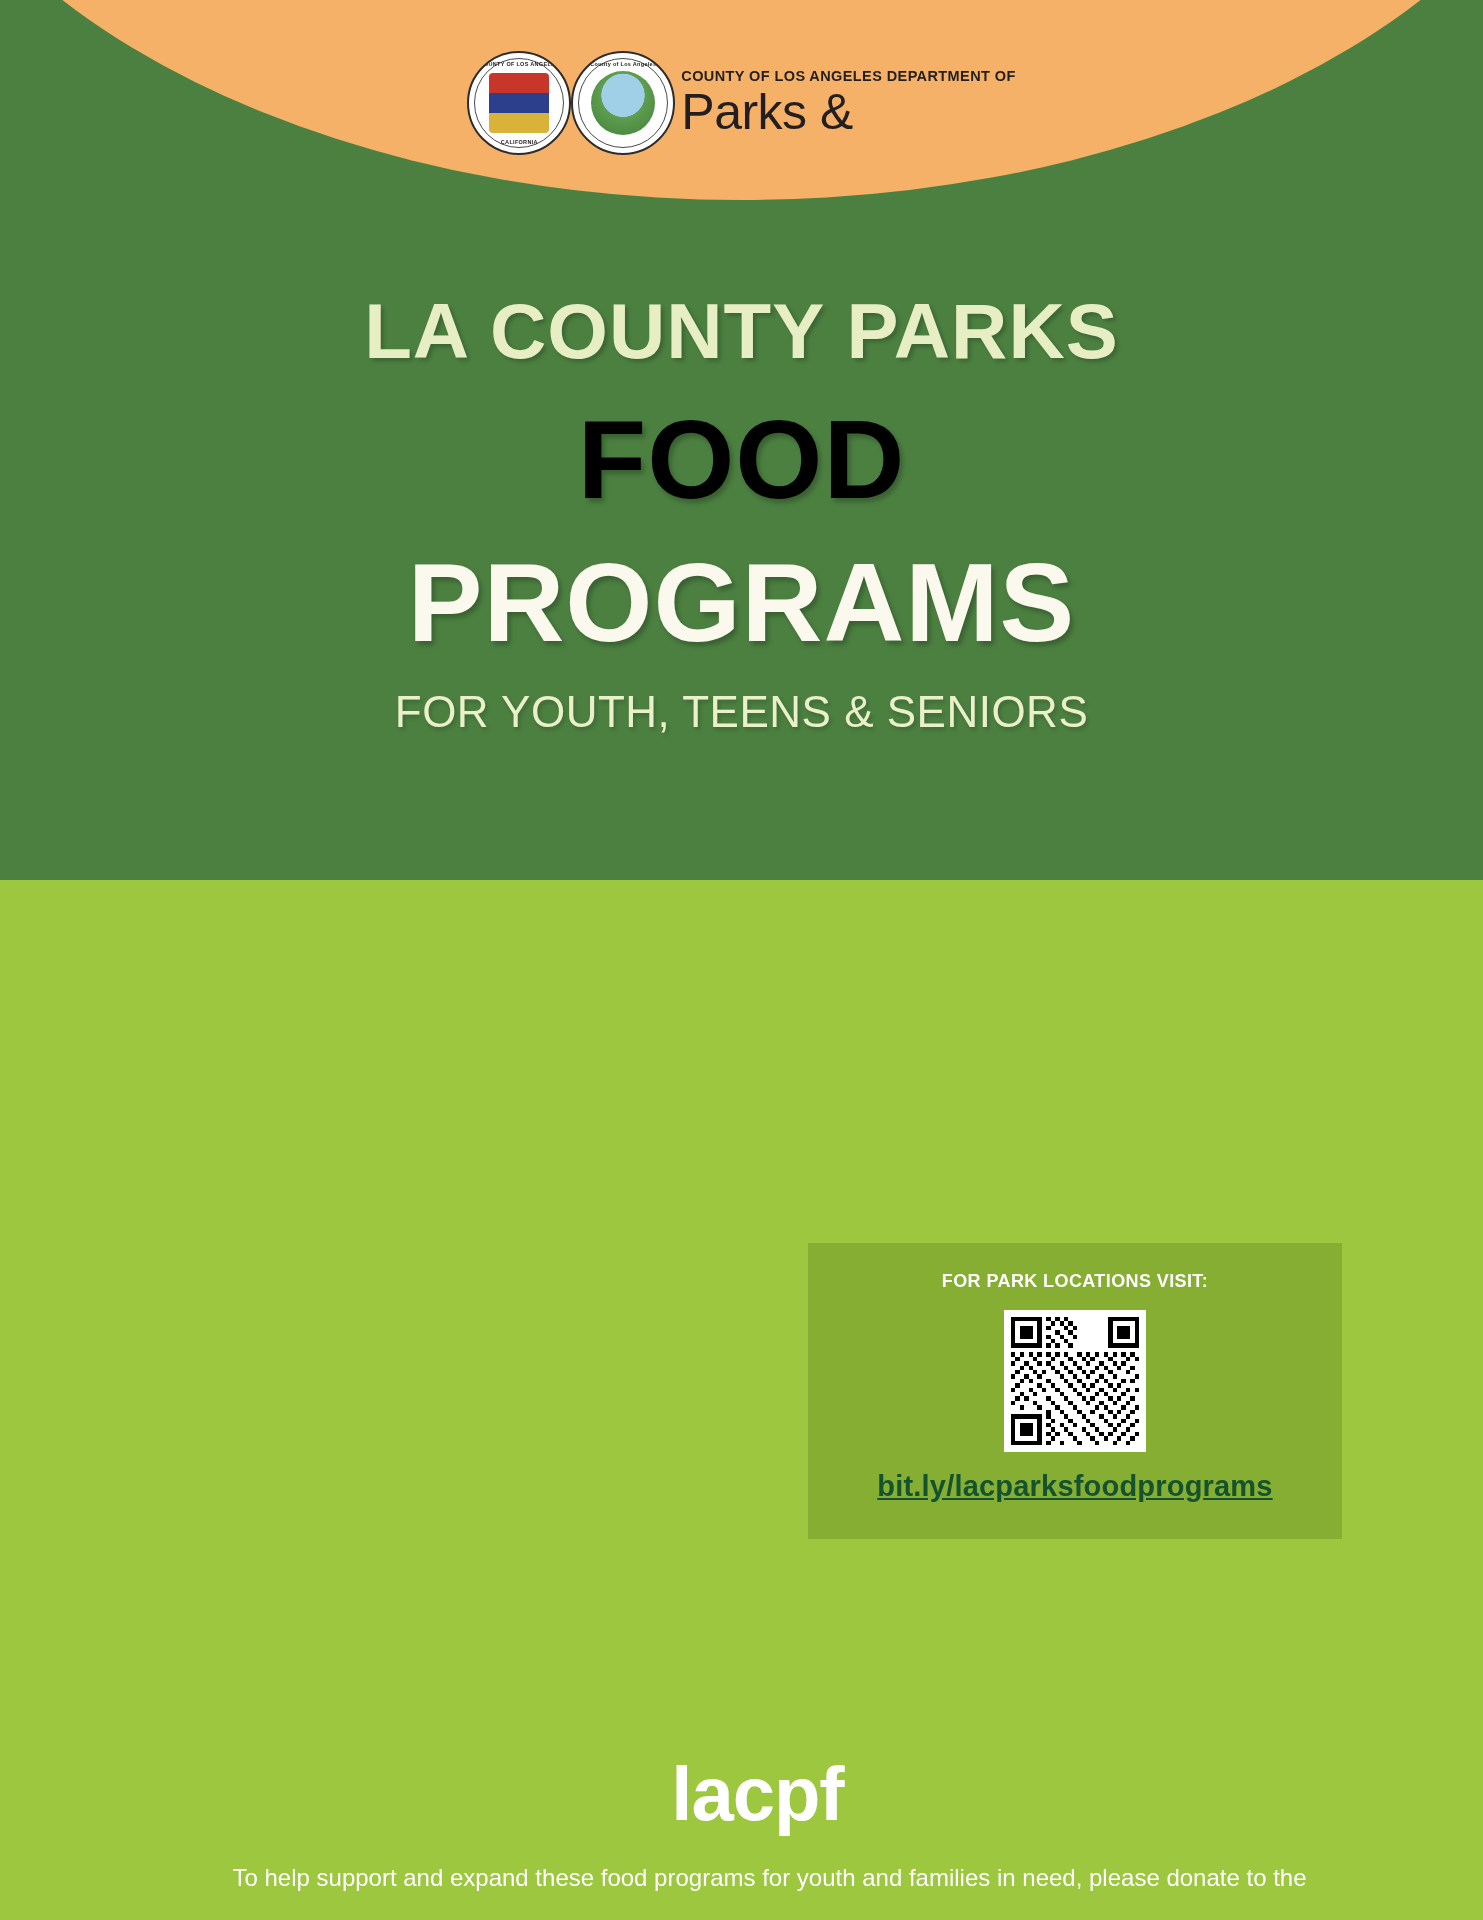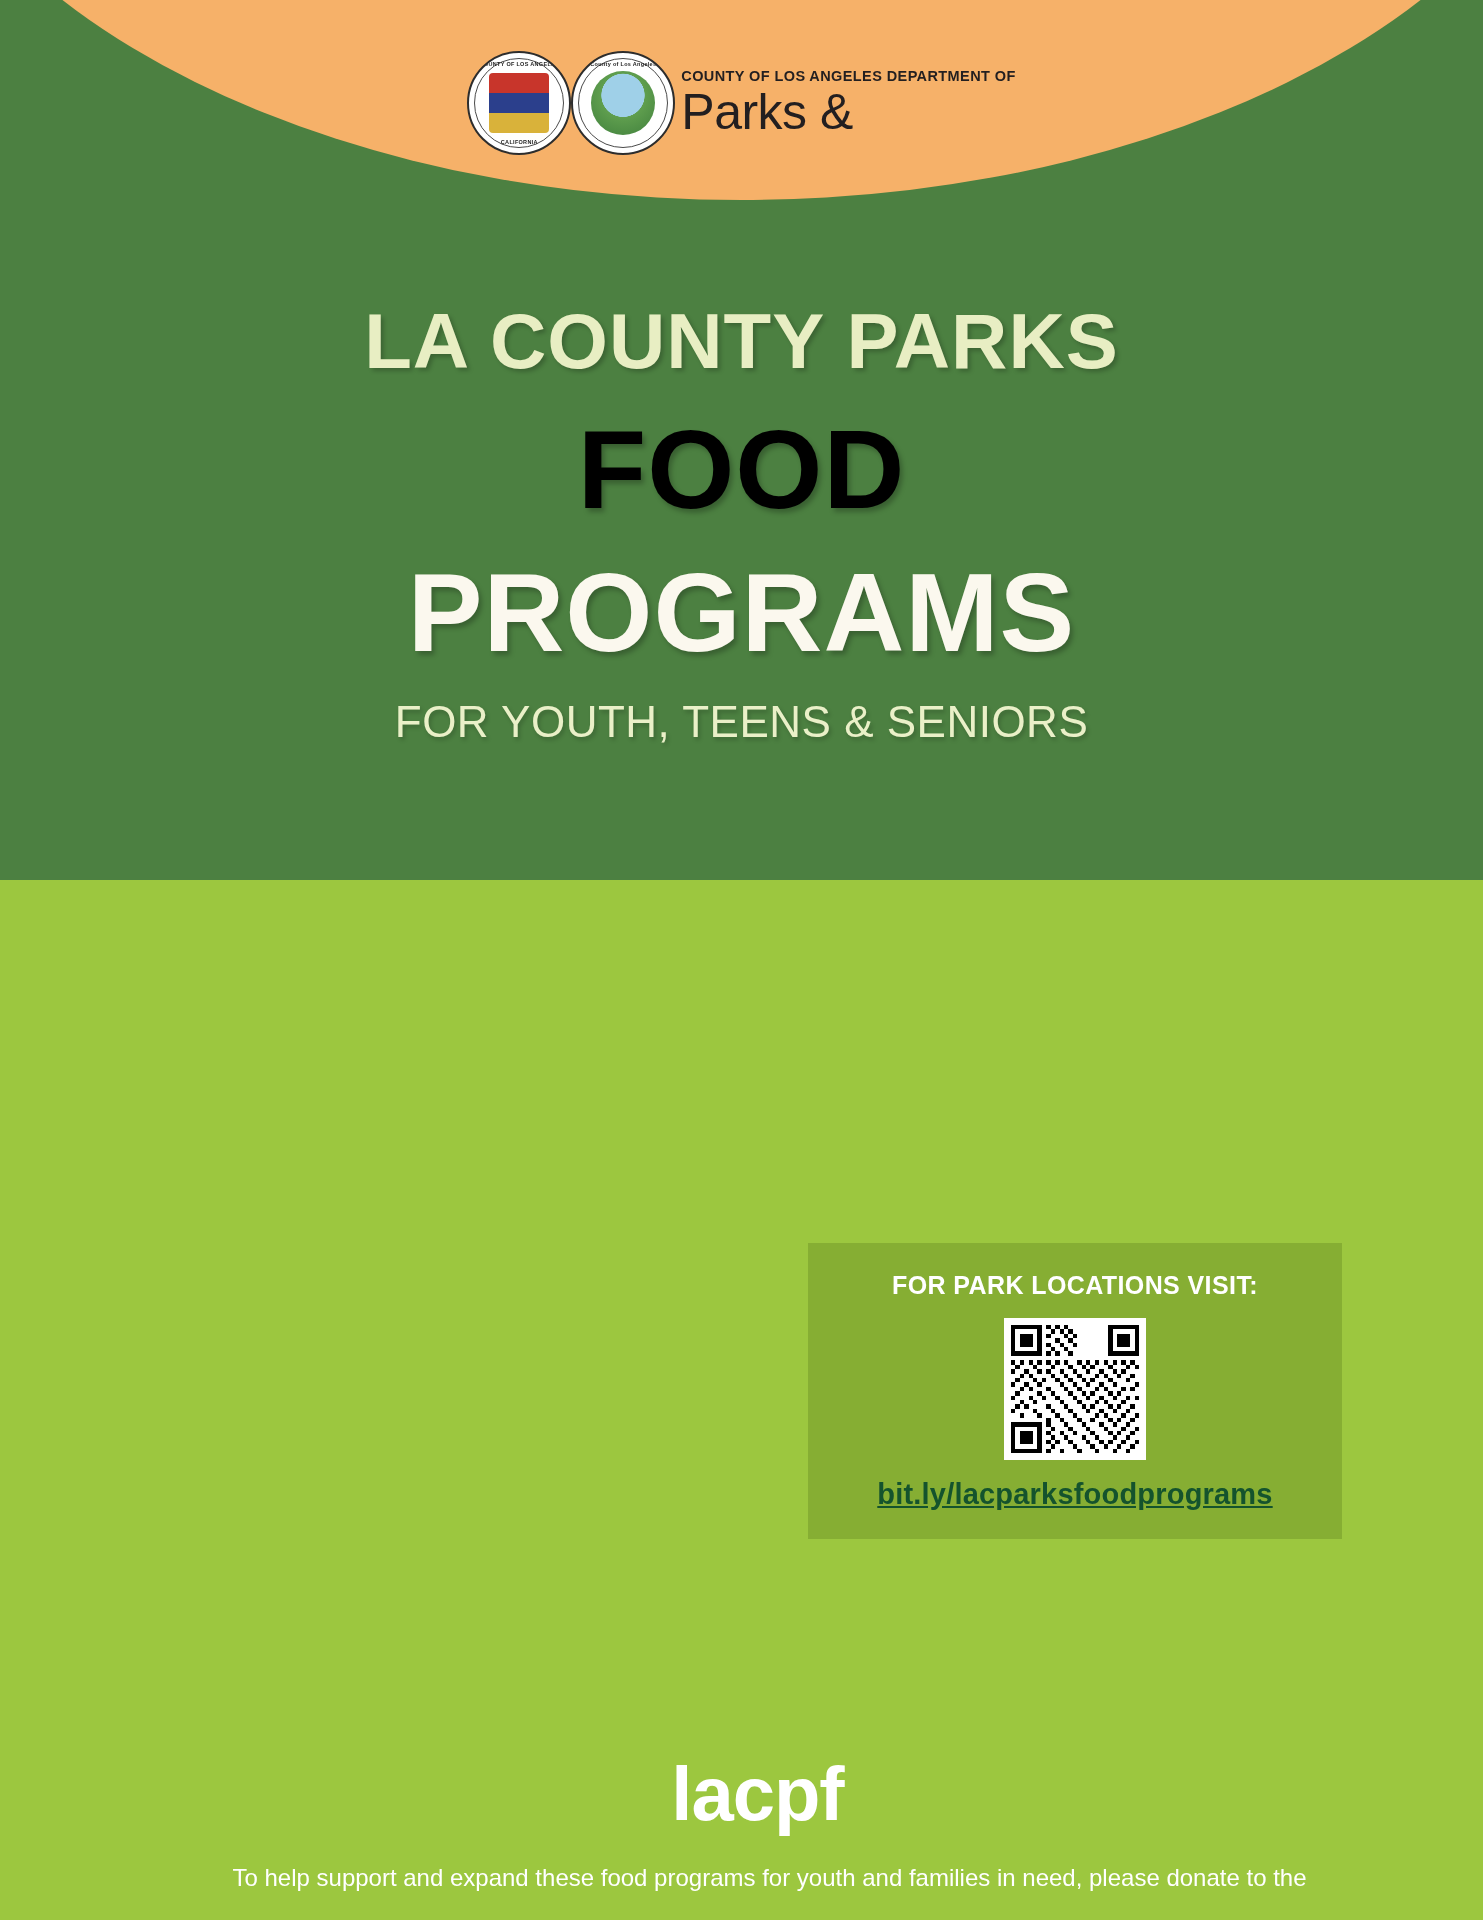--- a/index.html
+++ b/index.html
@@ -102,21 +102,21 @@
     font-size: 50px;
     line-height: 1.04;
     font-weight: 500;
     letter-spacing: -.5px;
     color: #231f20;
   }
 
   
   .title-block {
     position: absolute;
-    top: 296px;
+    top: 286px;
     left: 0;
     width: 1483px;
     text-align: center;
     z-index: 3;
   }
   .t-line1 {
     font-size: 78px;
     font-weight: bold;
     letter-spacing: 1px;
     color: #e8eec3;
@@ -191,21 +191,21 @@
     position: absolute;
     top: 1243px;
     left: 808px;
     width: 534px;
     height: 296px;
     background: #86ae33;
     text-align: center;
     z-index: 3;
   }
   .qr-panel .qr-head {
-    font-size: 25px;
+    font-size: 18px;
     font-weight: bold;
     color: #ffffff;
     letter-spacing: .4px;
     padding-top: 28px;
   }
   .qr-box {
     width: 142px;
     height: 142px;
     margin: 18px auto 0;
     background: #fff;

